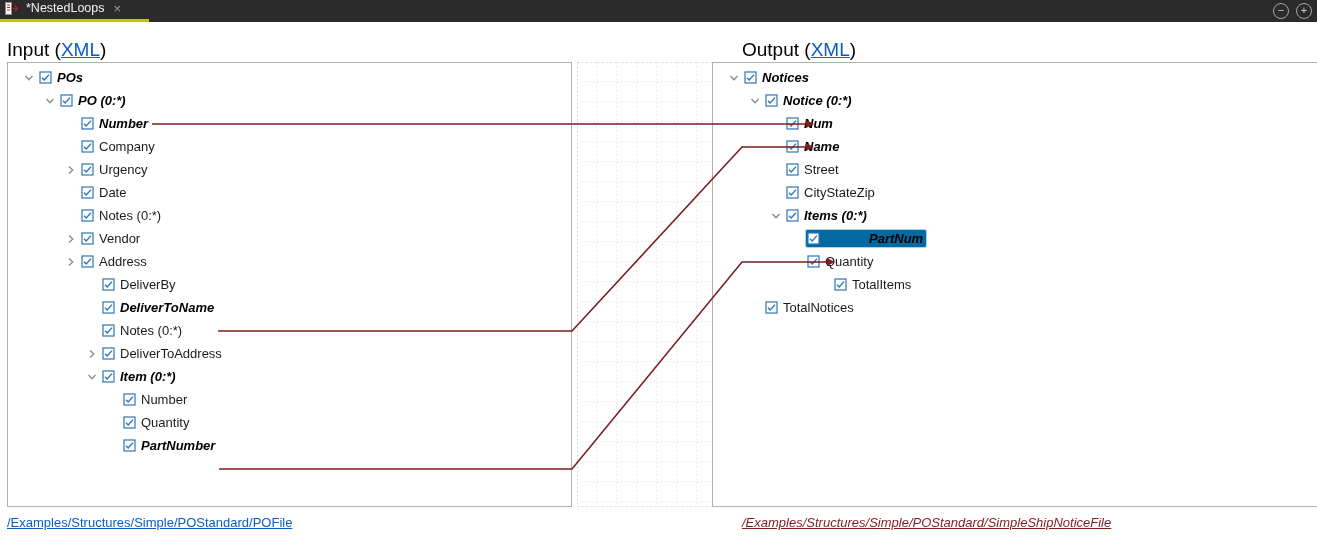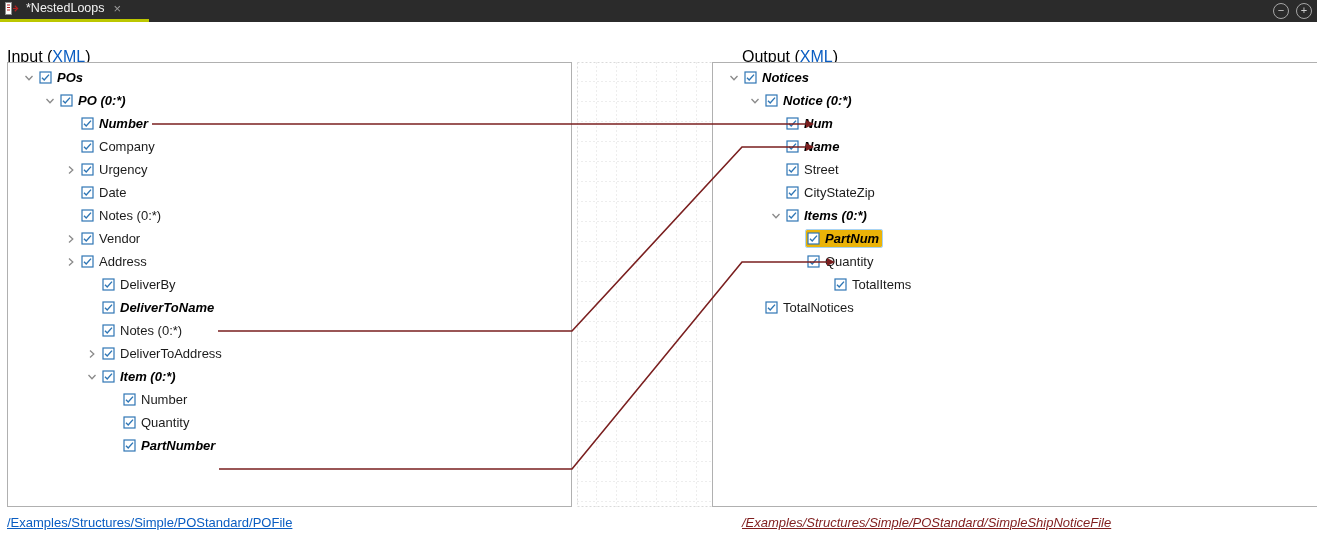--- a/index.html
+++ b/index.html
@@ -16,38 +16,38 @@
   .tab-title { color:#f2f2f2; font-size:12.5px; margin-left:5px; white-space:nowrap; }
   .tab-close { color:#9c9c9c; font-size:13px; margin-left:9px; cursor:default; }
   .tab-underline { position:absolute; left:0; top:19px; width:149px; height:3px; }
   .winbtns { position:absolute; right:5px; top:3px; display:flex; gap:7px; }
   .winbtn {
     width:16px; height:16px; border:1px solid #a6a6a6; border-radius:50%;
     color:#cfcfcf; font-size:11px; line-height:13px; text-align:center;
   }
 
   
-  .pane-header { position:absolute; top:48px; font-size:16px; color:#000; white-space:nowrap; }
+  .pane-header { position:absolute; top:39px; font-size:19px; color:#000; white-space:nowrap; }
   .pane-header a, .footer-link { text-decoration:underline; cursor:pointer; }
   .footer-link { position:absolute; top:515px; font-size:13px; white-space:nowrap; }
 
   
   .tree-panel {
     position:absolute; top:62px; height:445px; background:#ffffff;
     border:1px solid #b0b0b0; overflow:hidden; padding-top:3px;
   }
   #input-panel  { left:7px;   width:565px; }
   #output-panel { left:712px; width:686px;text-align:center; }
   .canvas { position:absolute; left:577px; top:62px; width:160px; height:445px; }
 
   
   .tree-row { display:flex; align-items:center; height:23px; font-size:13px; white-space:nowrap; }
   .chevron { width:18px; flex:0 0 18px; height:14px; display:flex; align-items:center; justify-content:center; }
   .row-content { display:inline-flex; align-items:center; padding:1px 3px 1px 1px; border-radius:1px; }
-  .row-sel { background:#eab308; outline:1px solid #a8d3f2; }
+  .row-sel { background:#0369a1; outline:1px solid #a8d3f2;gap:44px; }
   .node-icon { width:13px; height:13px; flex:0 0 13px; margin-right:5px; display:inline-flex; }
   .label { color:#1b1b1b; }
   .tree-row.bold .label { font-weight:bold; font-style:italic; color:#000; }
 
   
   #overlay { position:absolute; left:0; top:0; width:1317px; height:536px; pointer-events:none; z-index:6; }
 </style>
 </head>
 <body>
 

